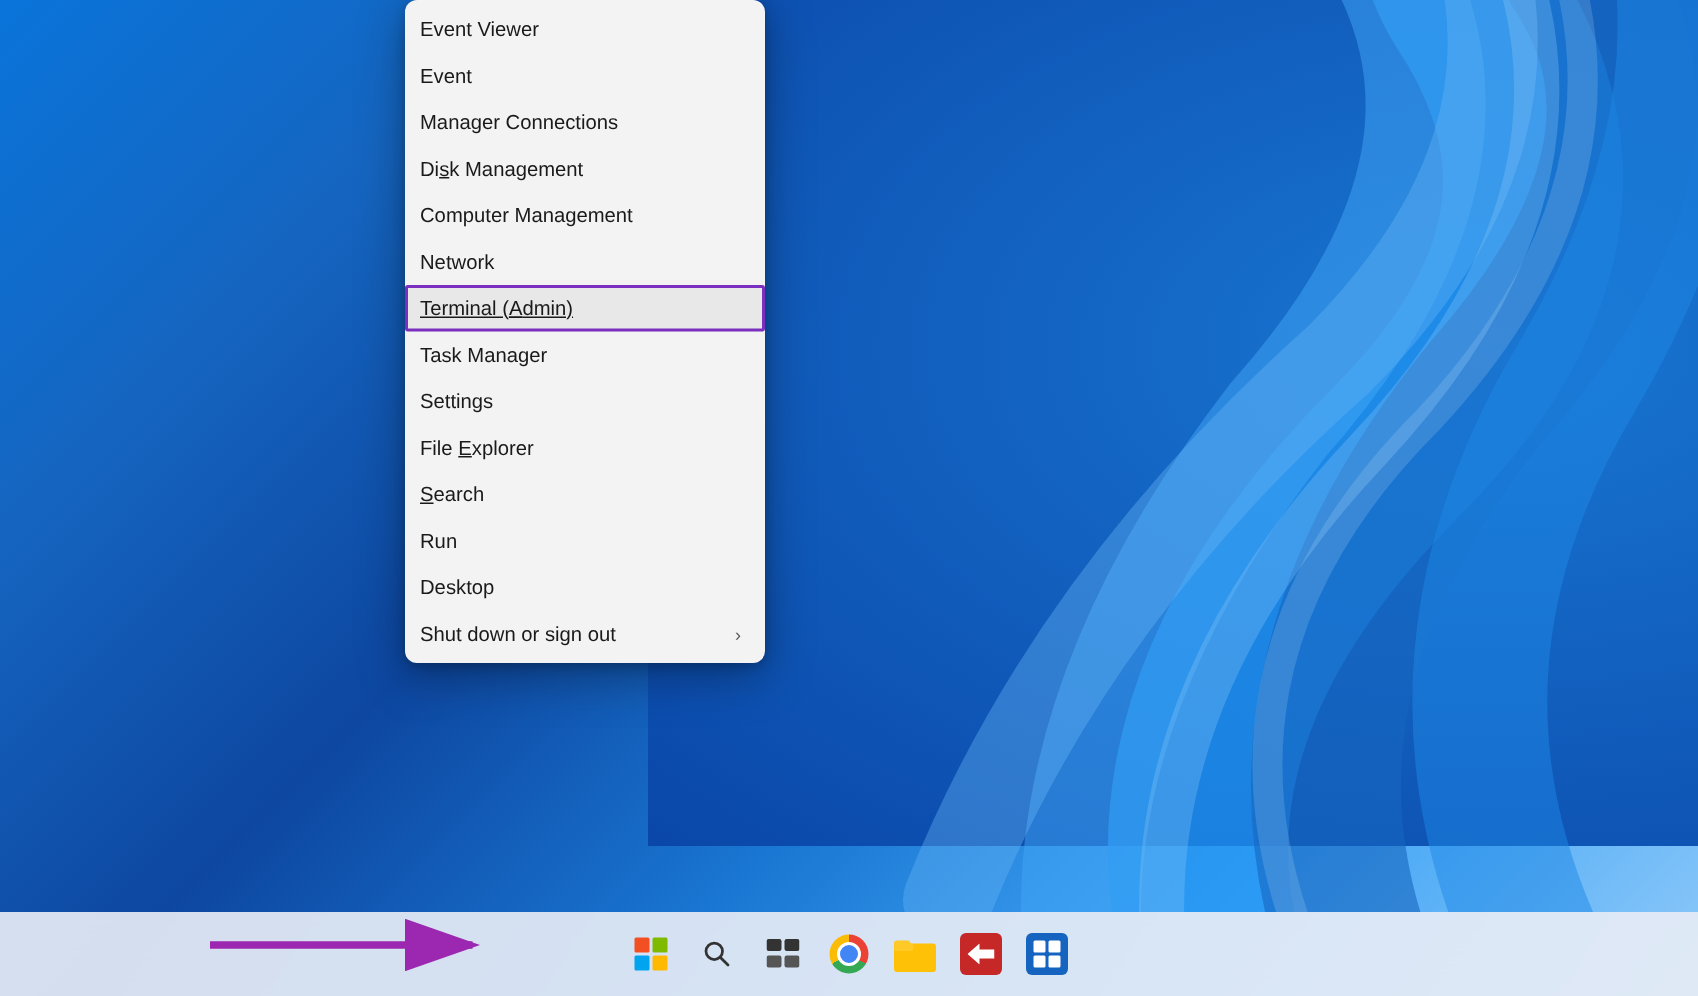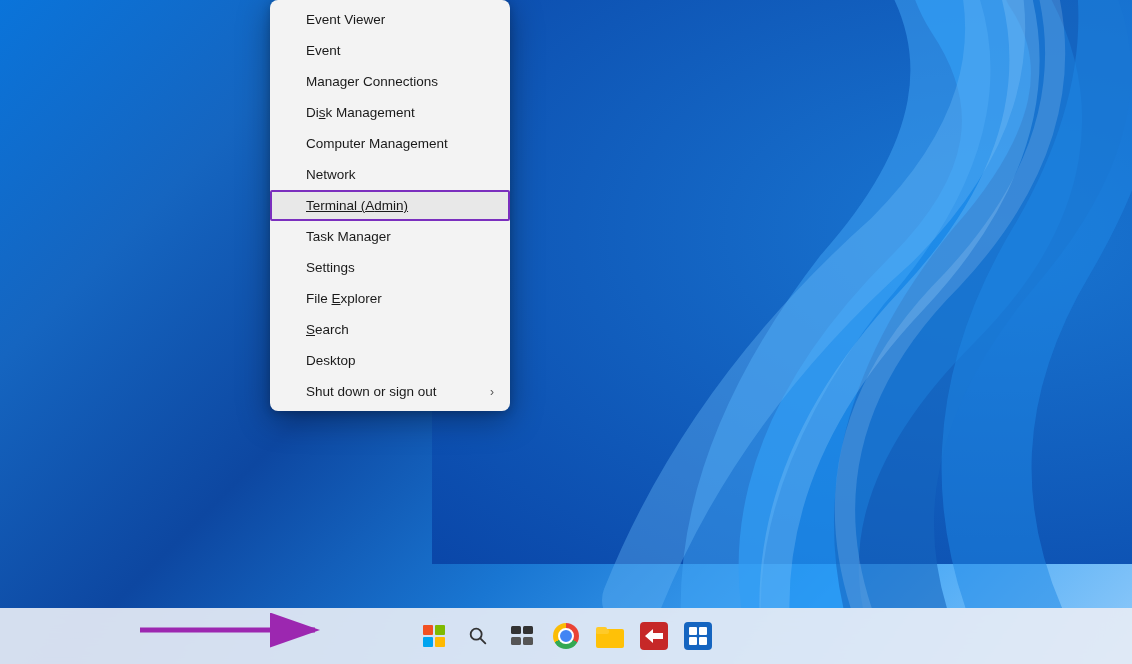--- a/index.html
+++ b/index.html
@@ -30,21 +30,21 @@
       background: #f3f3f3;
       border-radius: 8px;
       box-shadow: 0 8px 32px rgba(0,0,0,0.35), 0 2px 8px rgba(0,0,0,0.2);
       padding: 4px 0;
       z-index: 100;
     }
 
     .menu-item {
       display: flex;
       align-items: center;
-      padding: 8px 36px;
+      padding: 8px 10px;
       cursor: pointer;
       font-size: 13.5px;
       color: #1a1a1a;
       position: relative;
       user-select: none;
       white-space: nowrap;
     }
 
     .menu-item.highlighted {
       background: #e8e8e8;
@@ -228,20 +228,23 @@
       <span>Task Manager</span>
     </div>
     <div class="menu-item">
       <span>Settings</span>
     </div>
     <div class="menu-item">
       <span>File <span class="underline-char">E</span>xplorer</span>
     </div>
     <div class="menu-item">
       <span><span class="underline-char">S</span>earch</span>
+    </div>
+    <div class="menu-item">
+      <span>Run</span>
     </div>
     <div class="menu-item">
       <span>Desktop</span>
     </div>
     <div class="menu-item">
       <span>Shut down or sign out</span>
       <span class="arrow">›</span>
     </div>
   </div>
 

